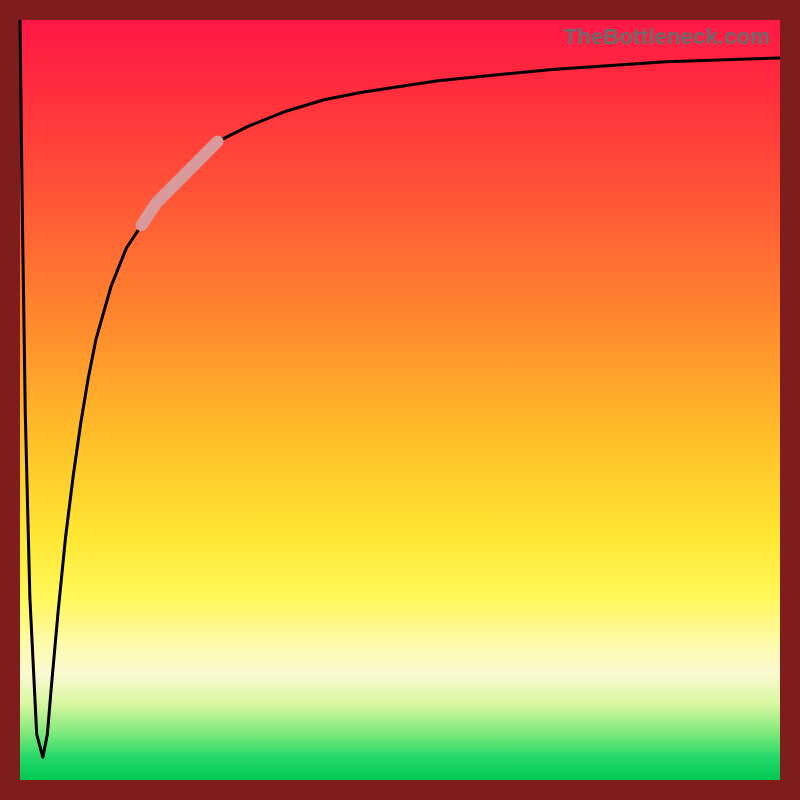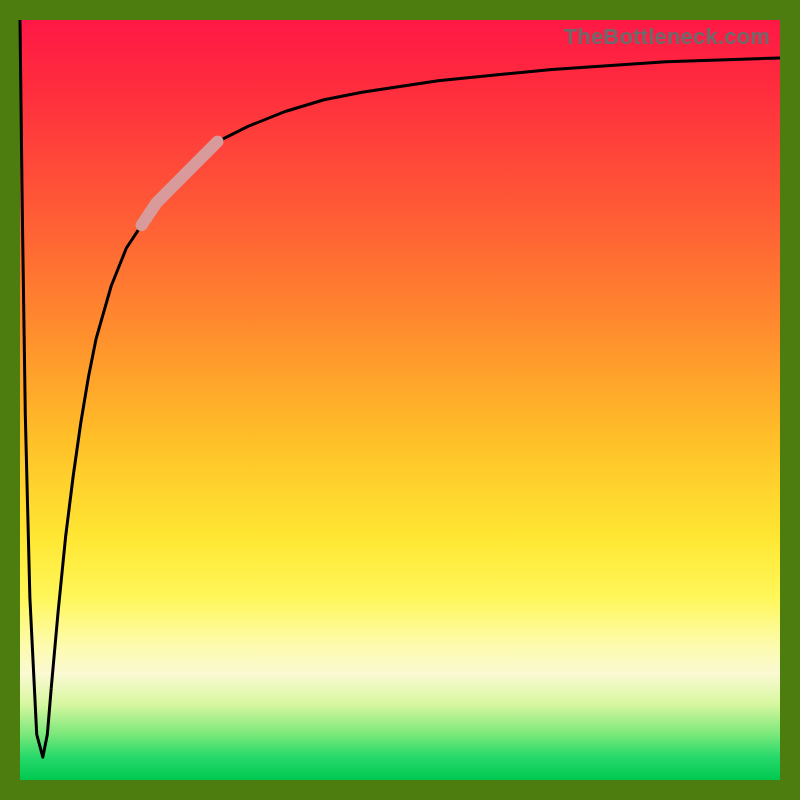--- a/index.html
+++ b/index.html
@@ -8,21 +8,21 @@
     width: 800px;
     height: 800px;
     background: #000;
     overflow: hidden;
     font-family: Arial, Helvetica, sans-serif;
   }
   .frame {
     position: relative;
     width: 800px;
     height: 800px;
-    background: #4d7c0f;
+    background: #7f1d1d;
   }
   .plot-area {
     position: absolute;
     left: 20px;
     top: 20px;
     width: 760px;
     height: 760px;
     
     background: linear-gradient(
       to bottom,

